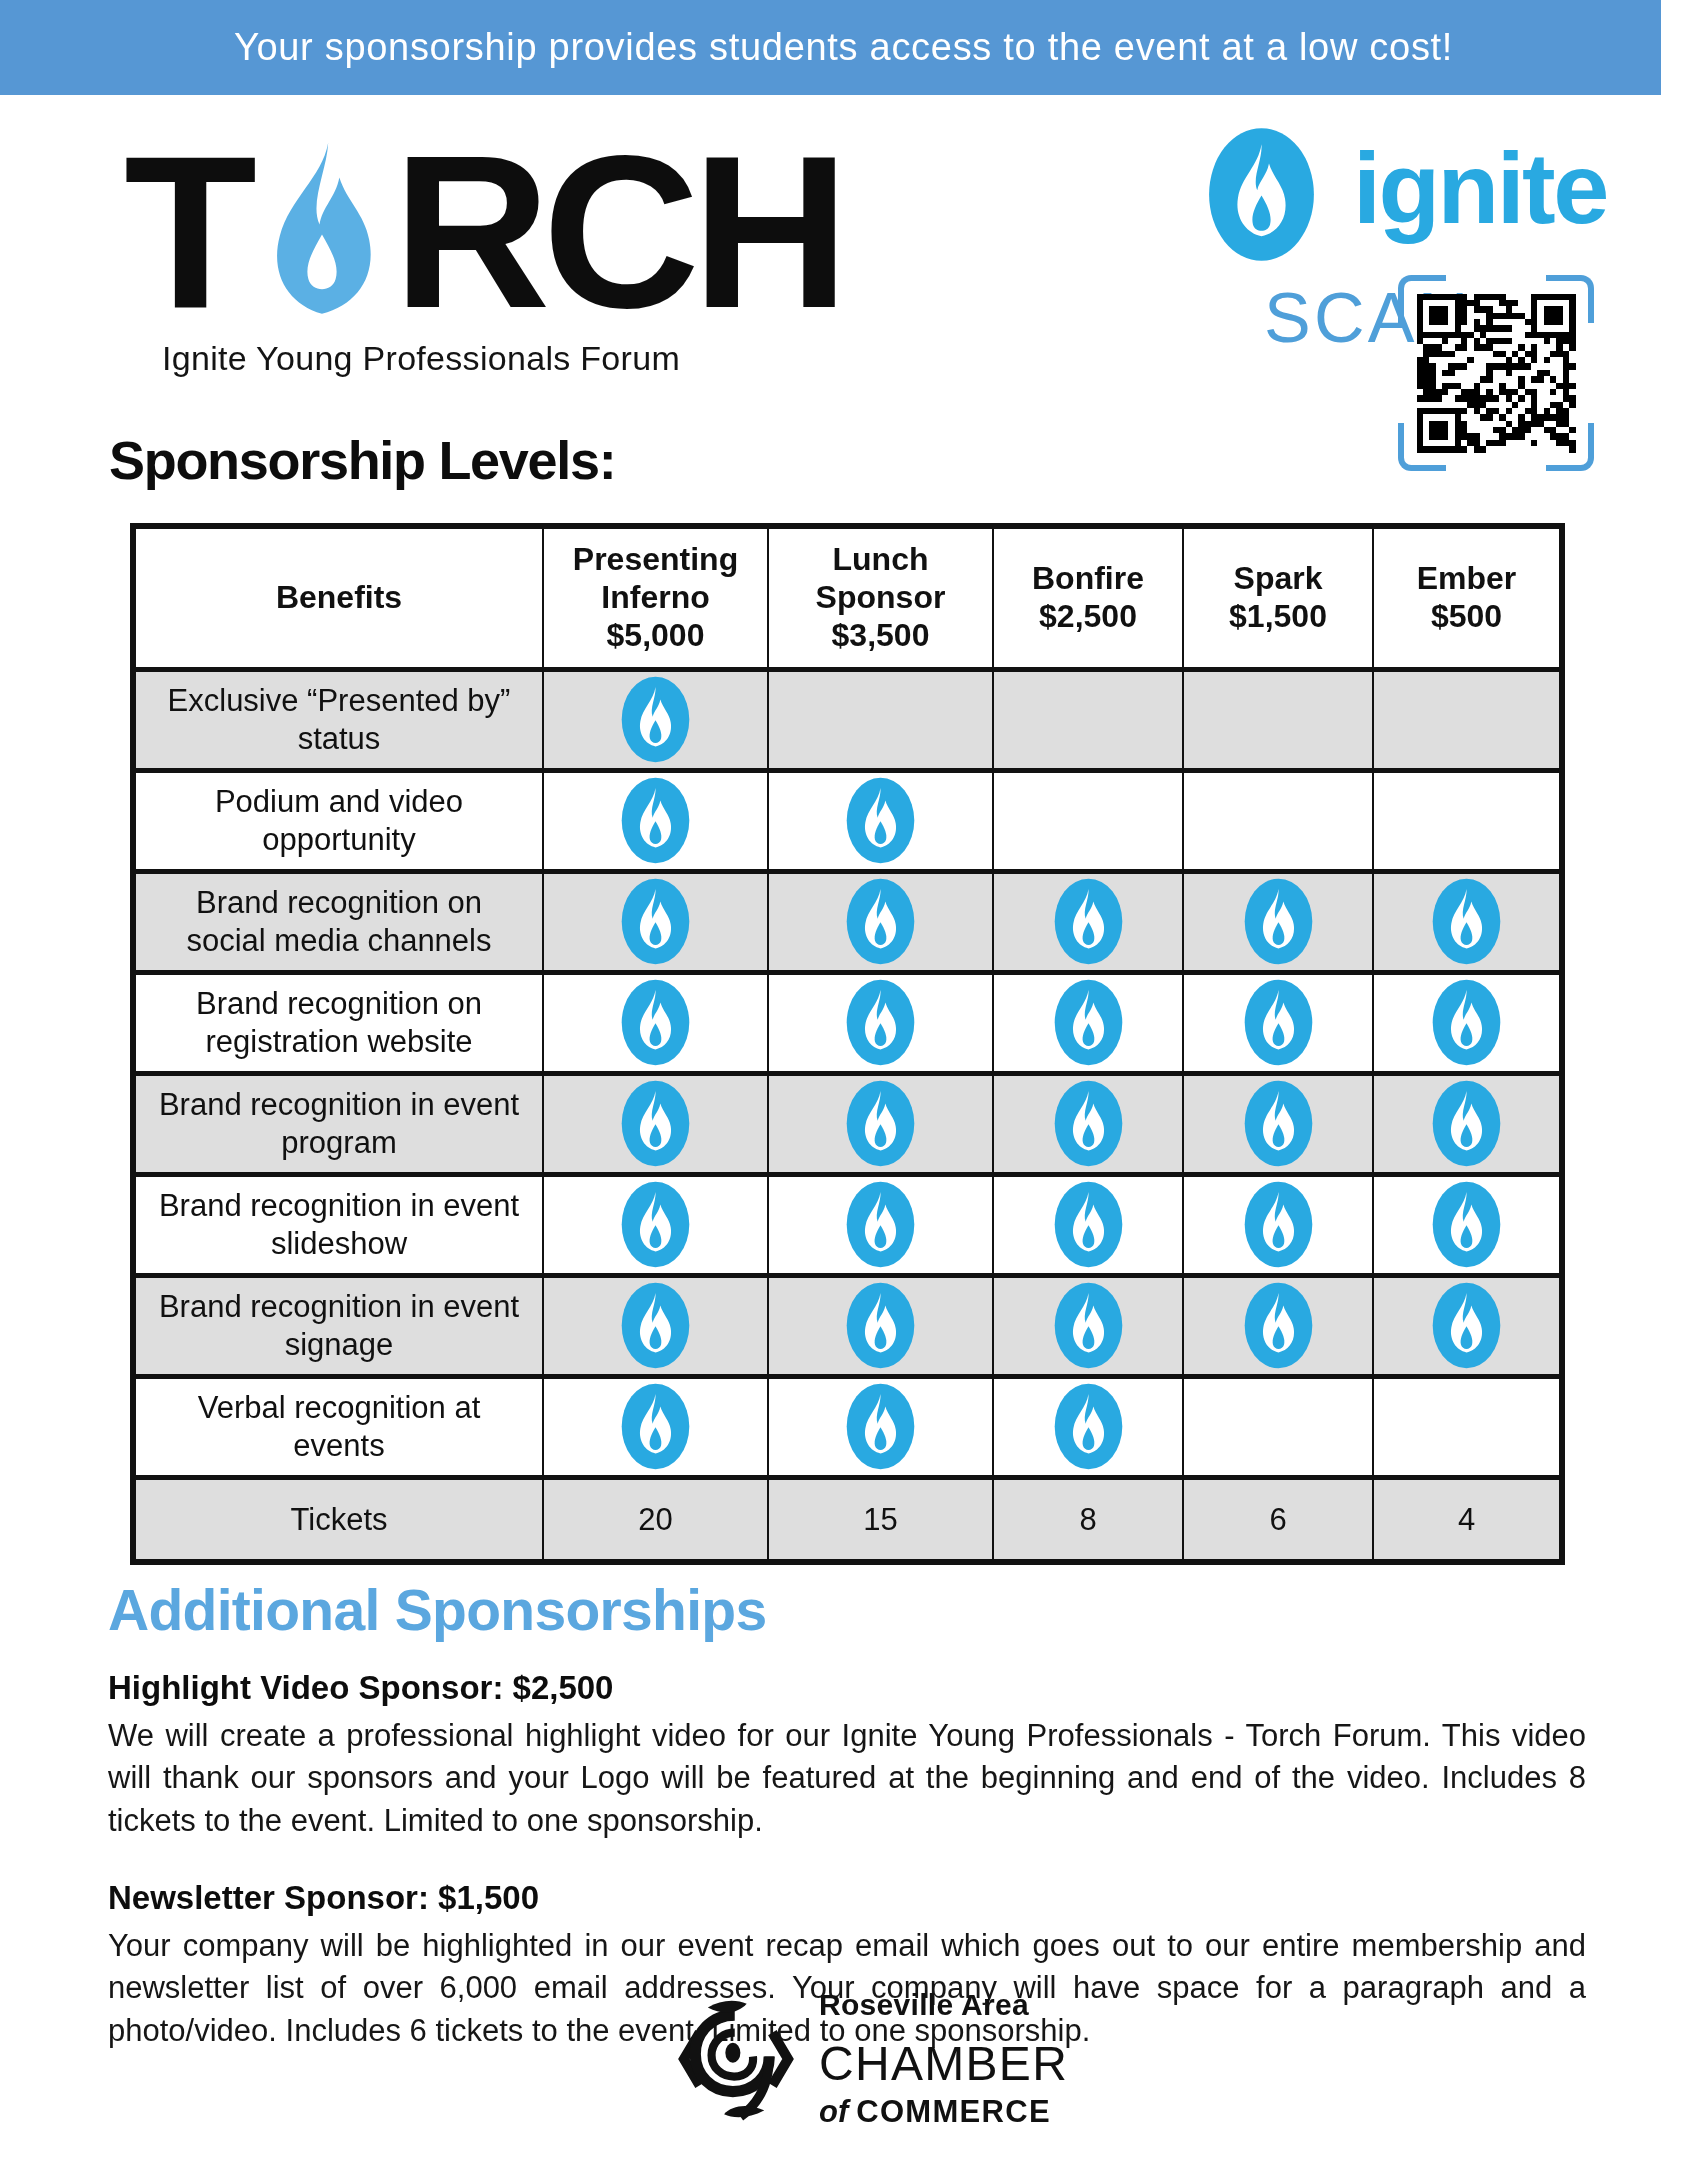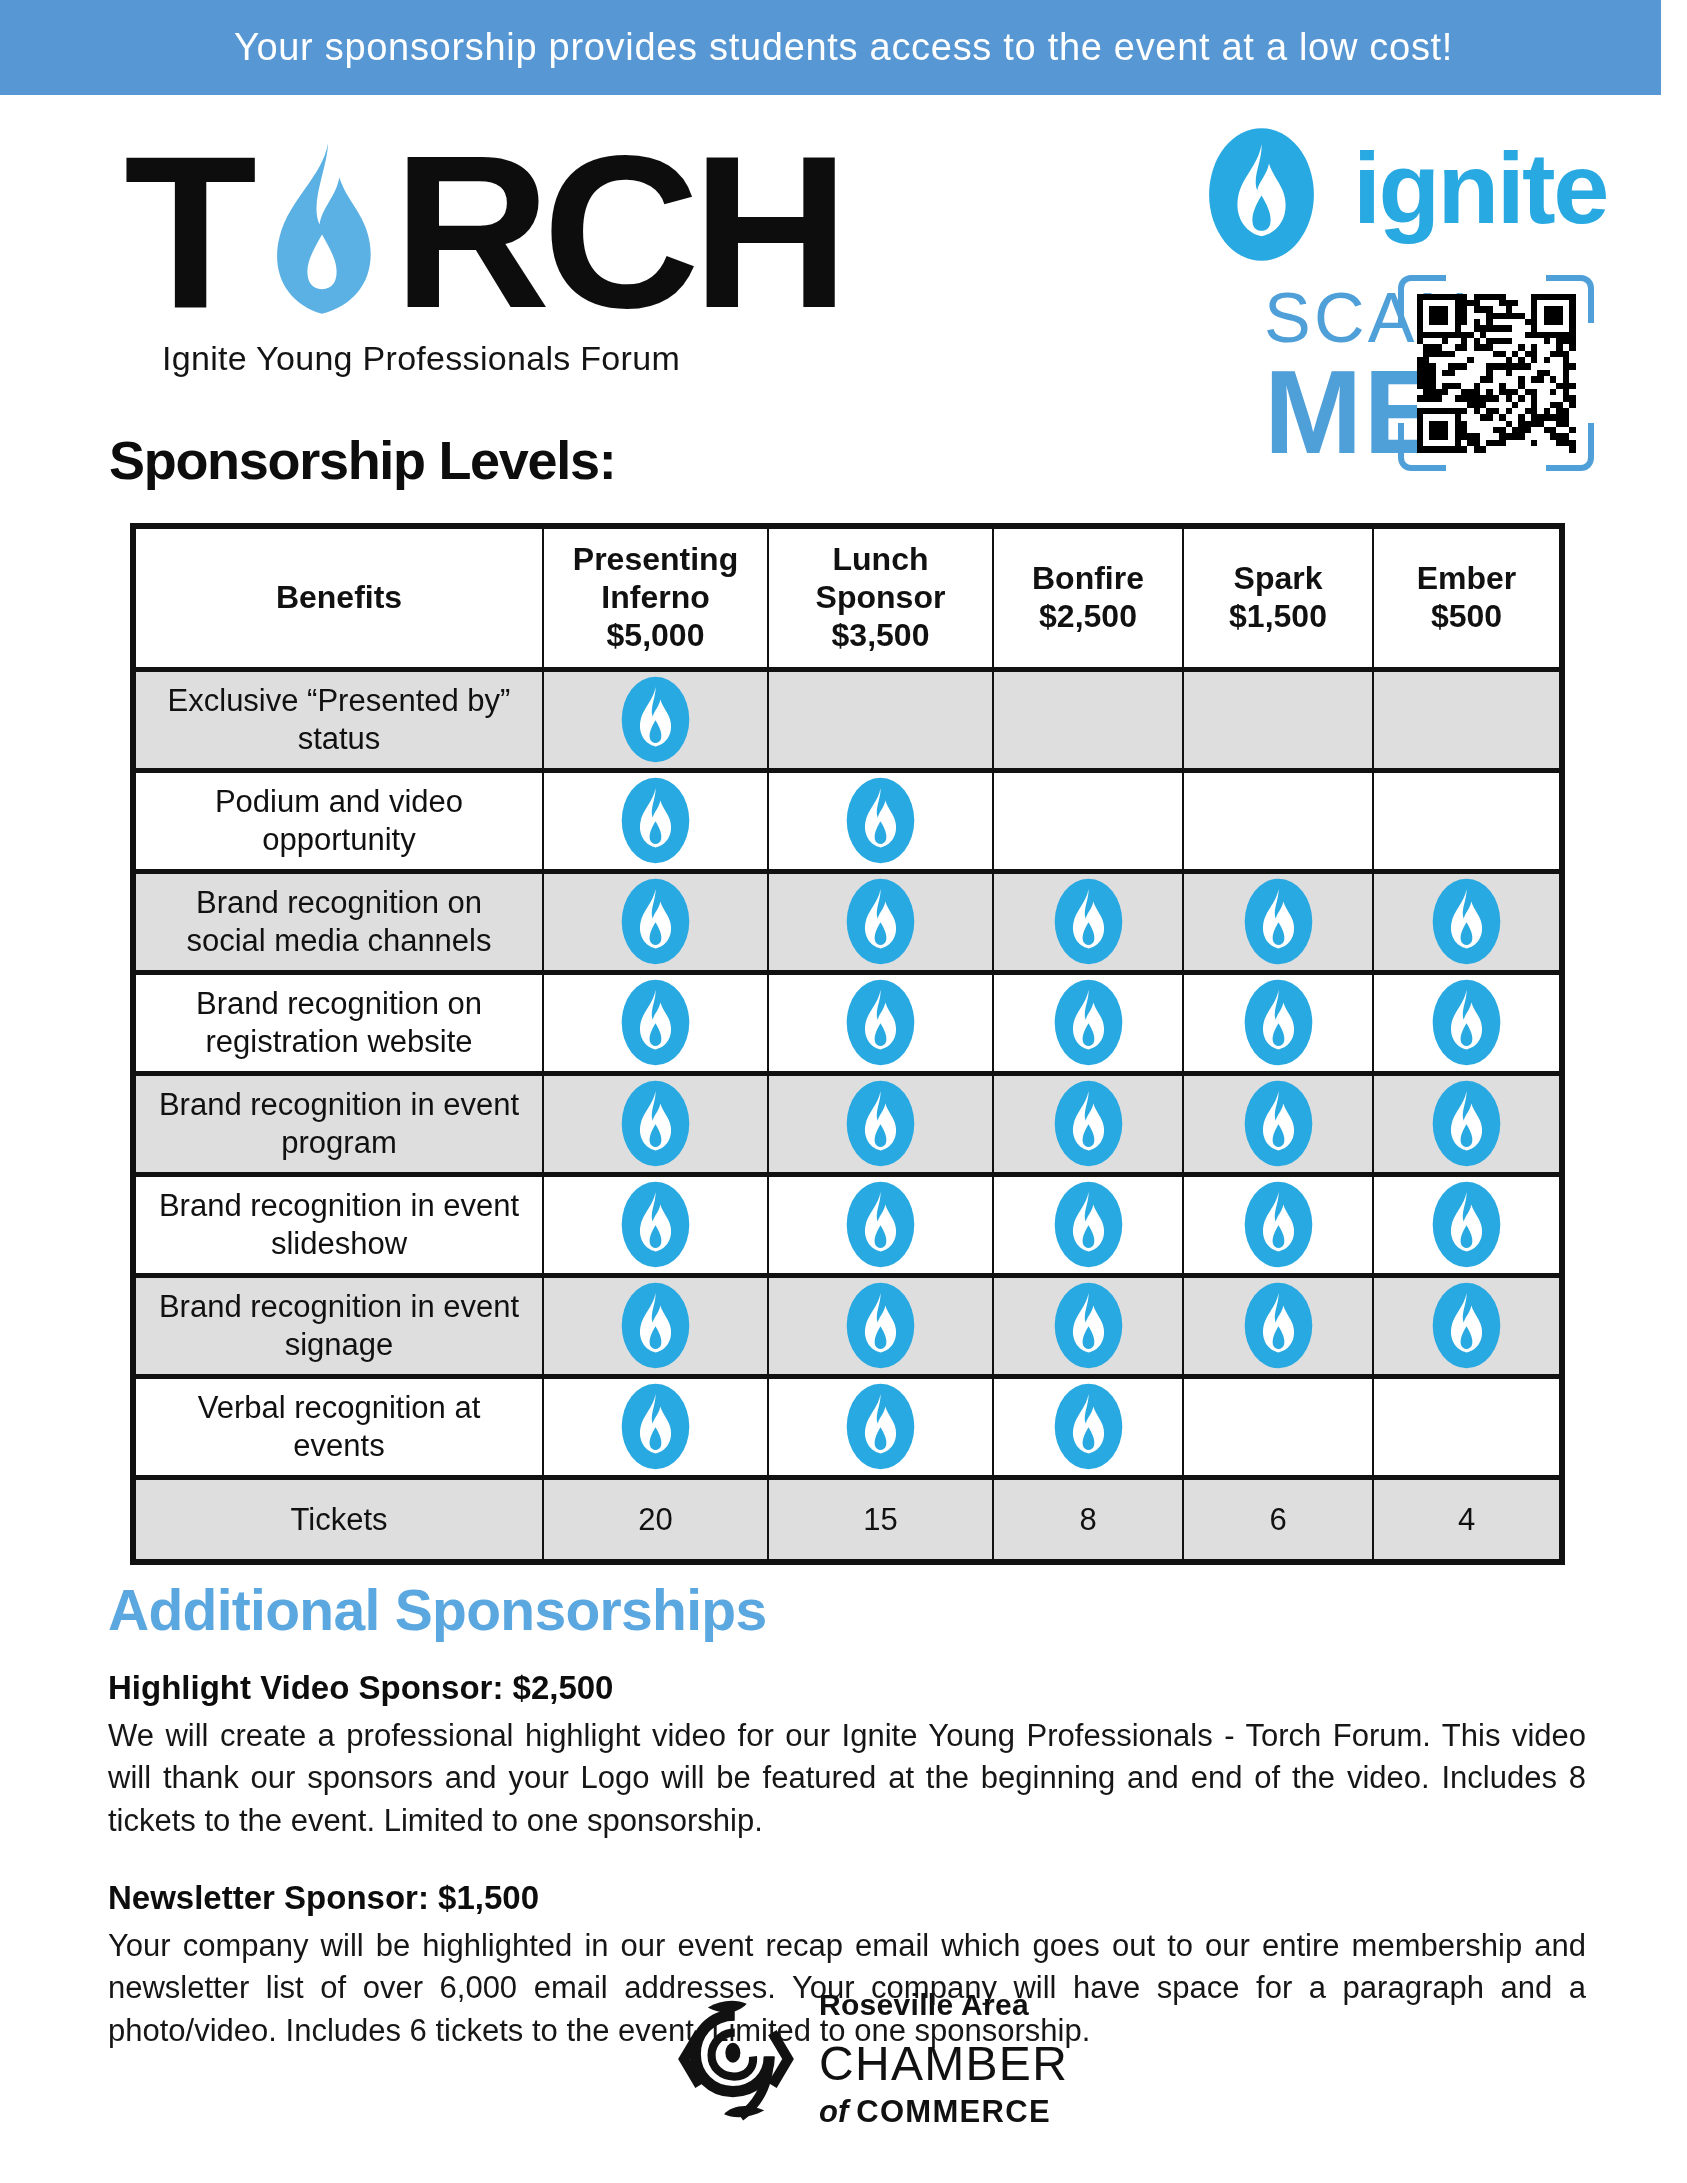--- a/index.html
+++ b/index.html
@@ -121,21 +121,20 @@
 
   <div class="ignite">
     <svg class="ignite-mark" viewBox="0 0 162 204" width="107" height="135">
         <use href="#flameCircle"></use>
       </svg>
     <span class="ignite-word">ignite</span>
   </div>
 
   <div class="scanme">
     <div class="scan-line">SCAN</div>
-    <div class="me-line">ME</div>
   </div>
 
   <div class="qr-wrap">
     <div class="corner tl"></div>
     <div class="corner tr"></div>
     <div class="corner bl"></div>
     <div class="corner br"></div>
     <div class="qr" id="qr">
         <div class="on"></div>
         <div class="on"></div>

